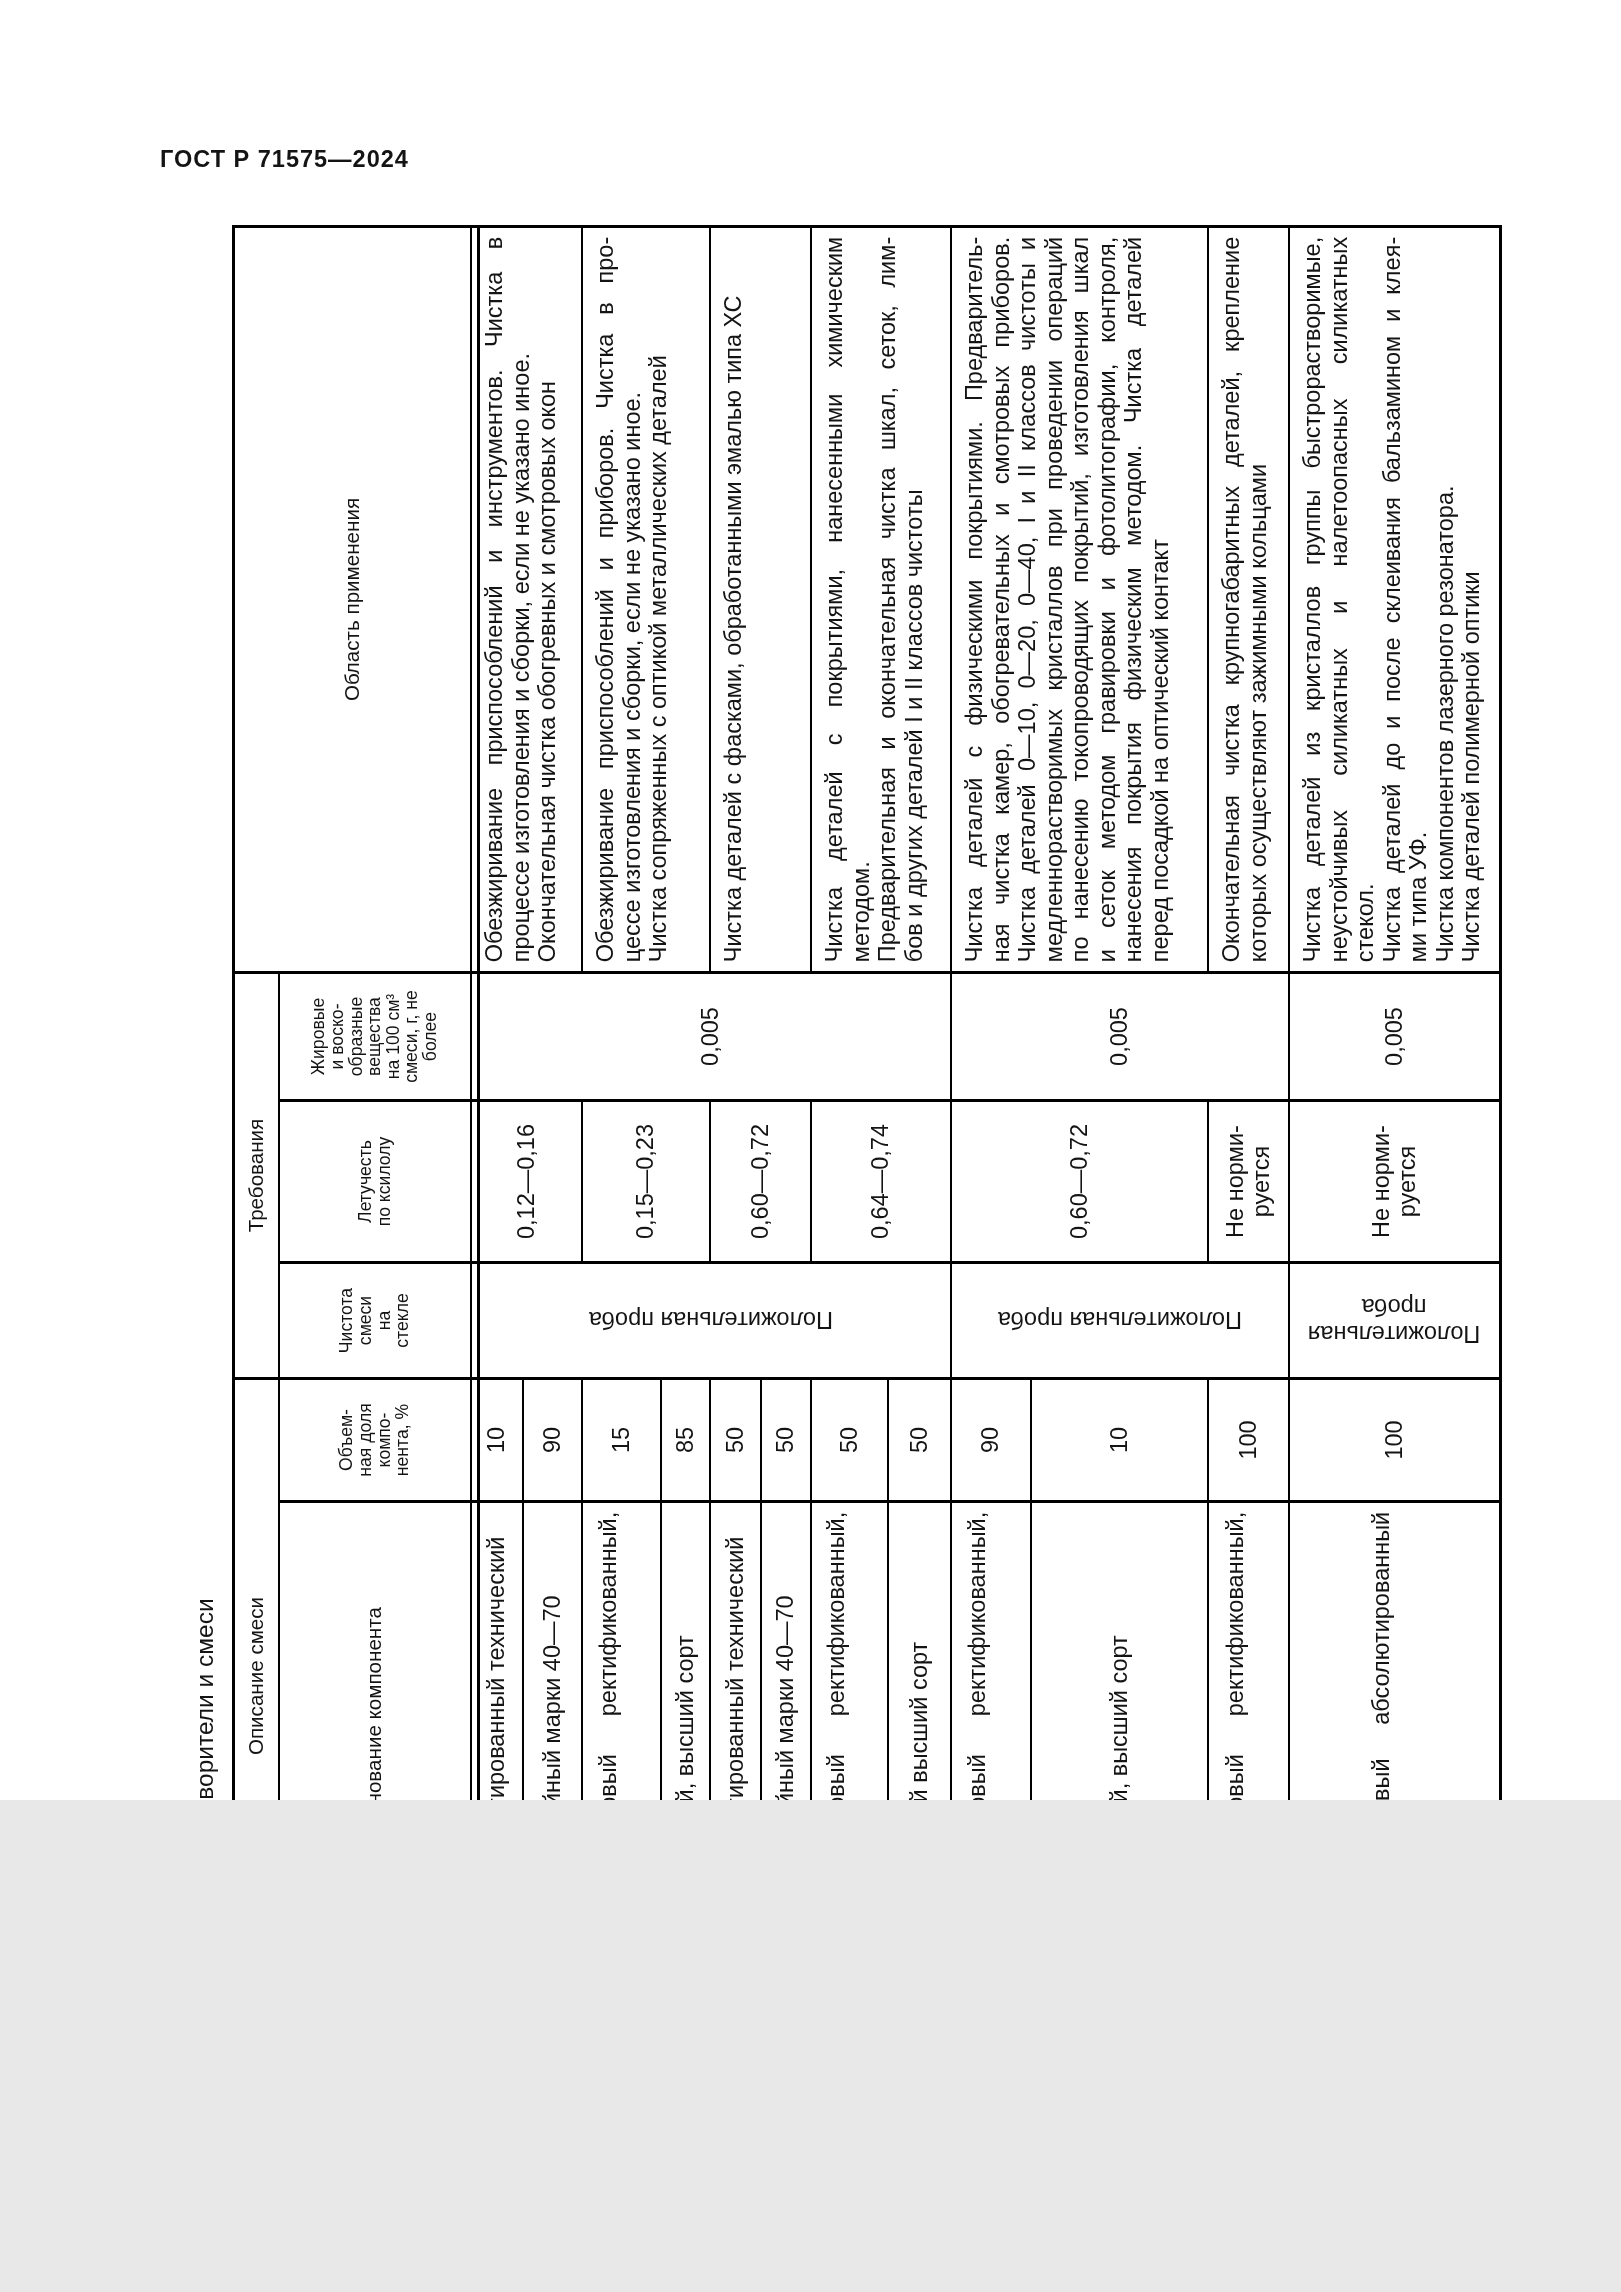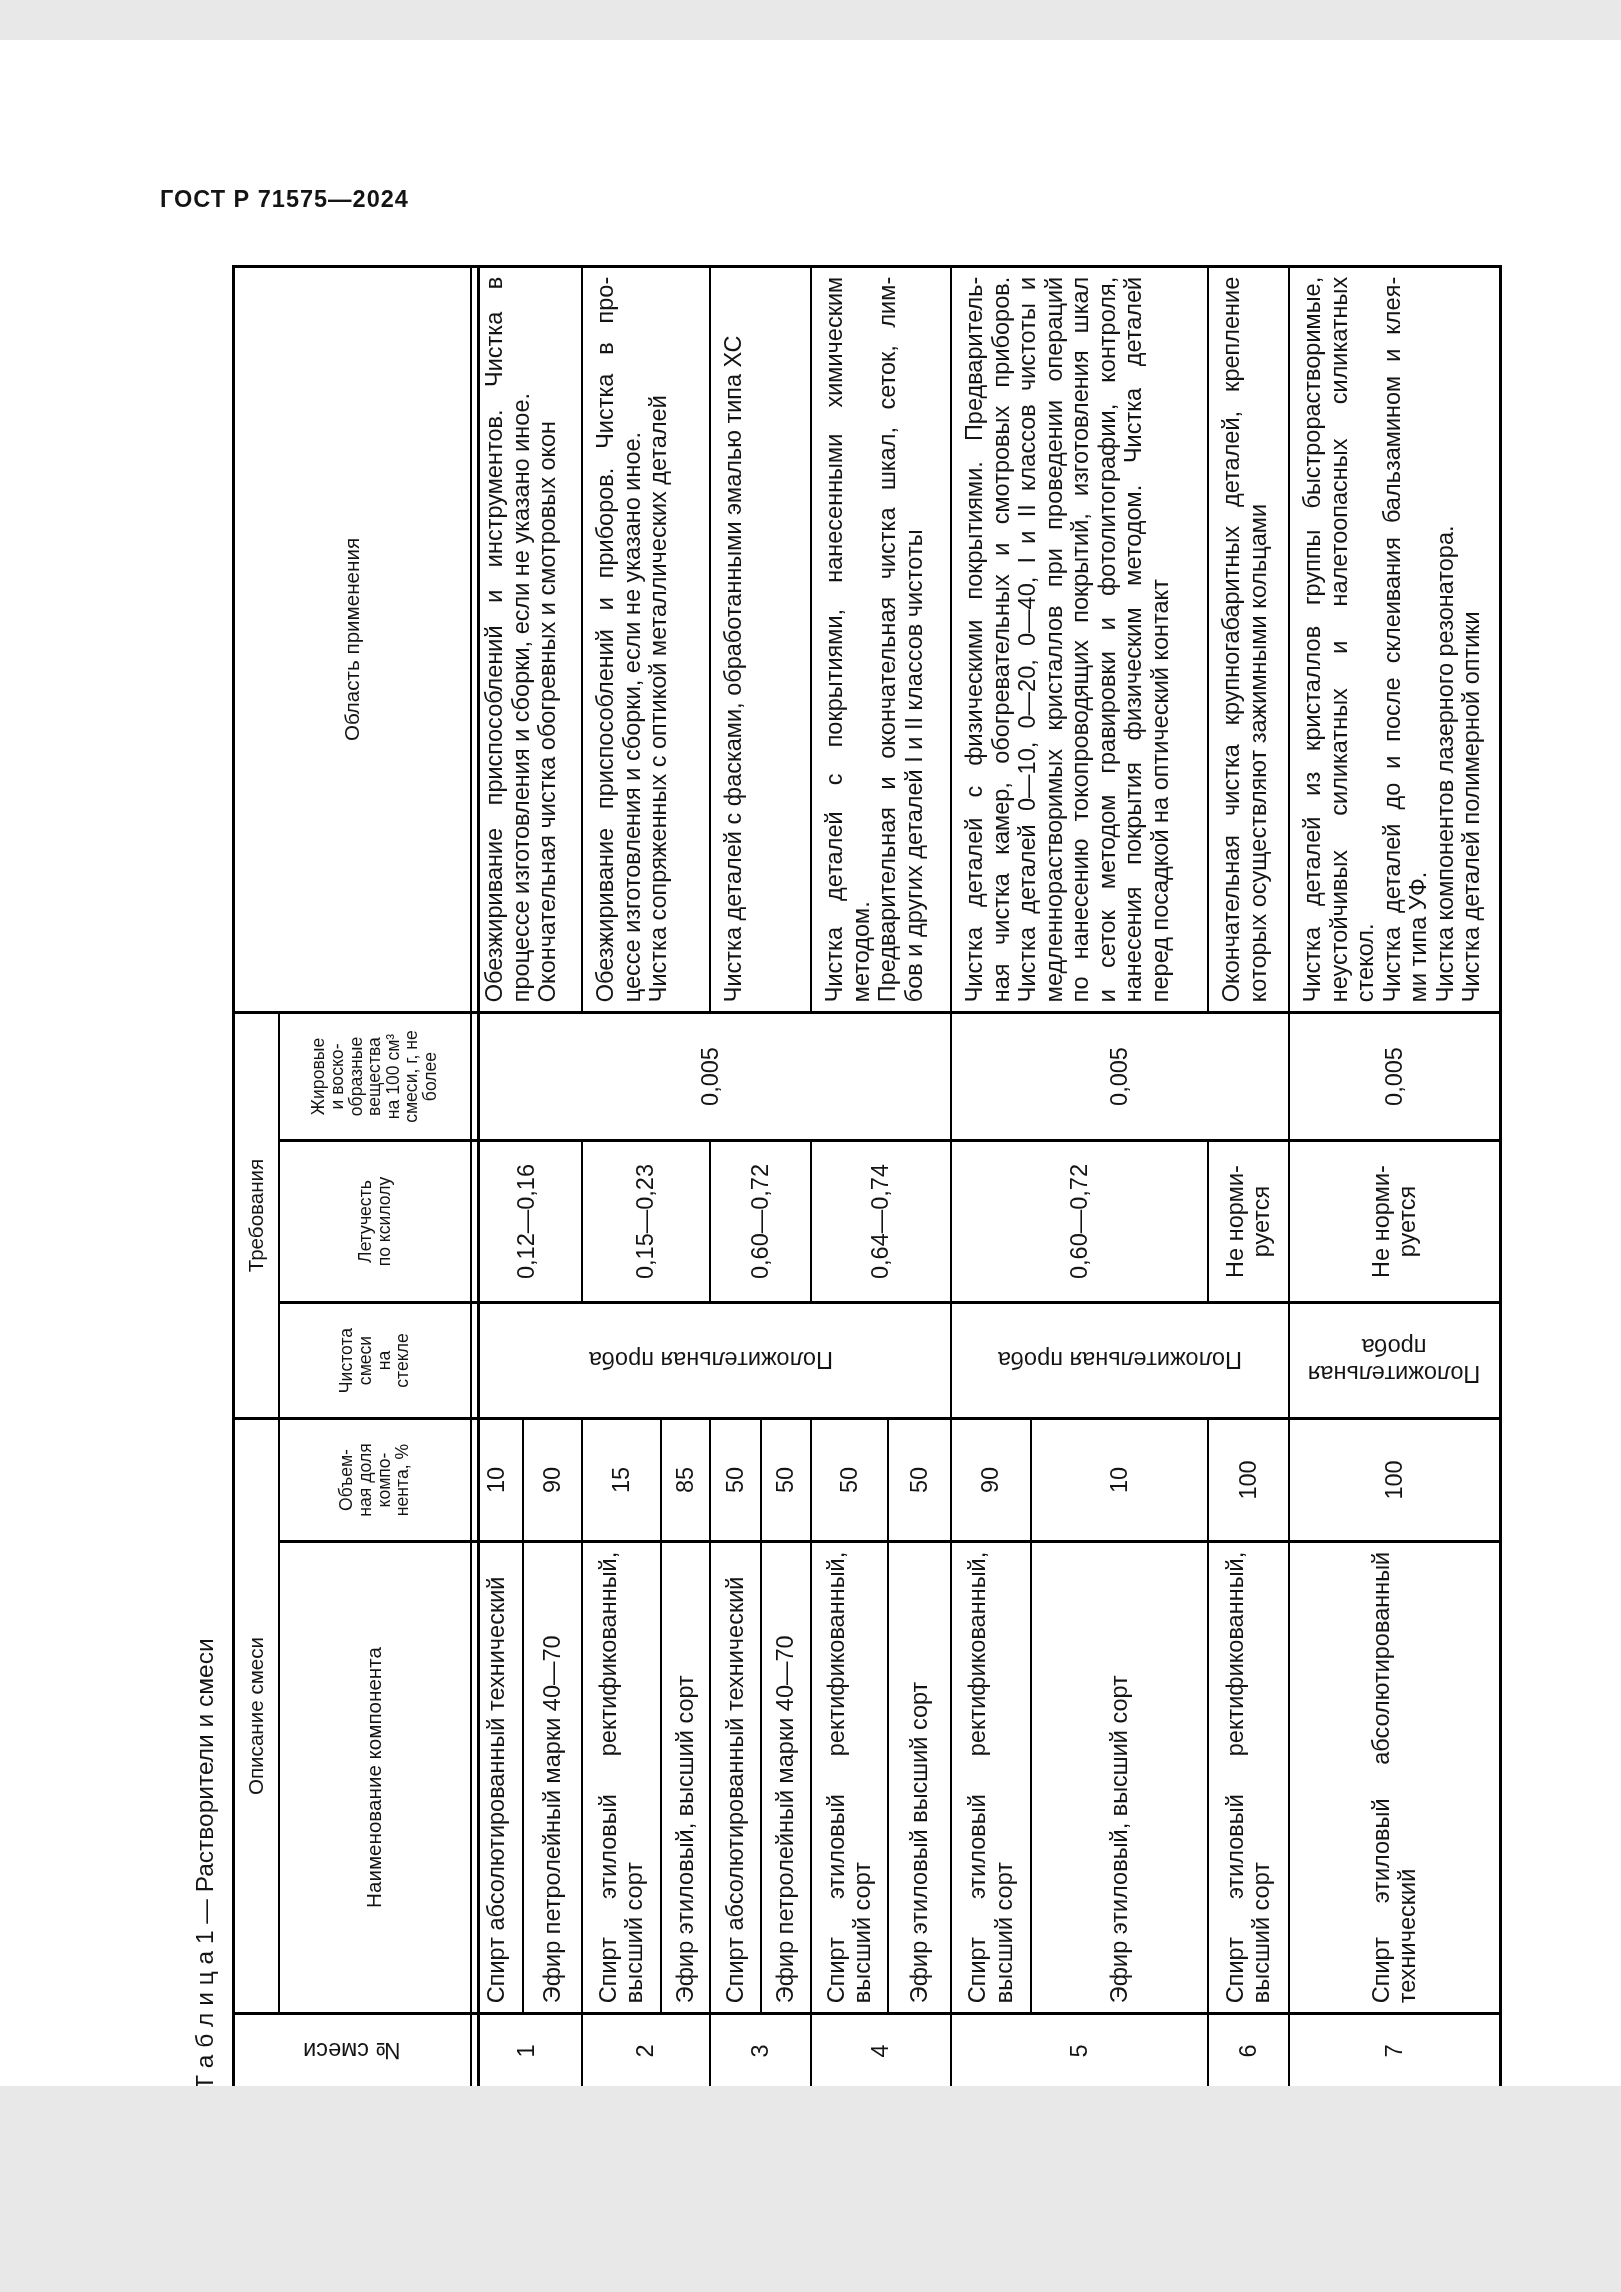--- a/index.html
+++ b/index.html
@@ -1,17 +1,17 @@
 <!DOCTYPE html>
 <html><head>
 <meta charset="utf-8">
 <style>
   html,body{margin:0;padding:0;background:#e8e8e8;}
-  .page{position:relative;width:1621px;height:2046px;background:#ffffff;color:#141414;
-        font-family:"Liberation Sans", sans-serif;overflow:hidden;margin-top:40px;}
+  .page{position:relative;width:1621px;height:1800px;background:#ffffff;color:#141414;
+        font-family:"Liberation Sans", sans-serif;overflow:hidden;}
   .gost-header{position:absolute;left:160px;top:146px;font-weight:bold;font-size:23.5px;letter-spacing:1px;}
   .page-number{position:absolute;left:112px;top:2052px;font-size:24.5px;}
 
   
   .table-screen{position:absolute;left:232px;top:228px;width:1268px;height:1822px;}
   .rotator{position:relative;width:1822px;height:1268px;transform-origin:0 0;
            transform:rotate(-90deg) translateX(-1822px);}
   table{border-collapse:collapse;table-layout:fixed;width:1822px;height:1268px;
         background:#fff;border:3.9px solid #000;}
   td{border:2.9px solid #000;border-left-width:3.9px;border-right-width:3.9px;

